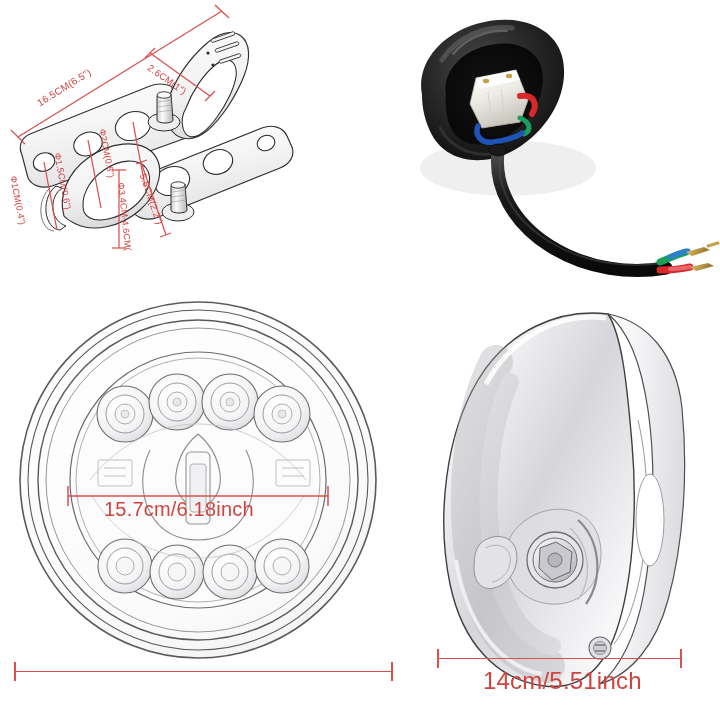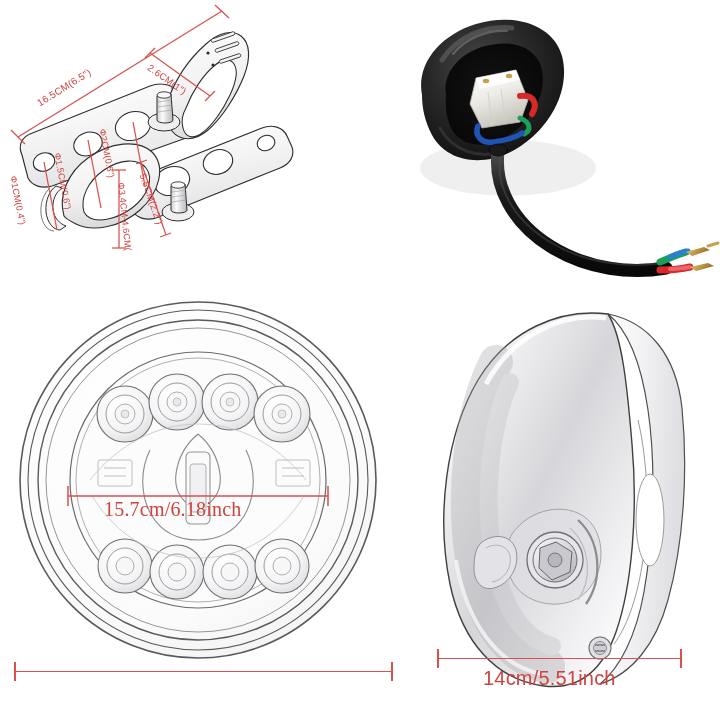--- a/index.html
+++ b/index.html
@@ -409,21 +409,21 @@
         <path d="M92,204 C118,246 156,266 198,266 C240,266 278,246 304,204"></path>
       </g>
 
       <g stroke="#d9504c" stroke-width="1.5">
         <line x1="68" y1="204" x2="328" y2="204"></line>
         <line x1="68" y1="194" x2="68" y2="214"></line>
         <line x1="328" y1="194" x2="328" y2="214"></line>
       </g>
     </svg>
 
-    <div class="dim-text" style="left:104px; top:206px; font-size:20px;font-family:Liberation Serif, serif;">15.7cm/6.18inch</div>
+    <div class="dim-text" style="left:104px; top:206px; font-size:20px;">15.7cm/6.18inch</div>
 
     <div class="dim-line h" style="left:14px; top:379px; width:378px;"></div>
     <div class="tick" style="left:14px;  top:370px; height:19px;"></div>
     <div class="tick" style="left:391px; top:370px; height:19px;"></div>
   </div>
 
   <div class="panel" id="panel-side">
     <svg width="320" height="420" viewBox="0 0 320 420">
       <defs>
         <linearGradient id="bodyG" x1="0.05" y1="0.1" x2="0.9" y2="0.9">
@@ -500,16 +500,16 @@
         <circle cx="200" cy="356" r="11" fill="#e0e0e5" stroke="#6e6e74" stroke-width="1.1"></circle>
         <circle cx="200" cy="356" r="6.5" fill="#cfcfd5" stroke="#7a7a80" stroke-width="0.8"></circle>
         <line x1="195" y1="353" x2="205" y2="353" stroke="#6b6b71" stroke-width="1.3"></line>
         <line x1="195" y1="359" x2="205" y2="359" stroke="#6b6b71" stroke-width="1.3"></line>
       </g>
     </svg>
 
     <div class="dim-line h" style="left:37px; top:366px; width:245px;"></div>
     <div class="tick" style="left:37px;  top:357px; height:19px;"></div>
     <div class="tick" style="left:280px; top:357px; height:19px;"></div>
-    <div class="dim-text" style="left:83px; top:375px; font-size:20px;">14cm/5.51inch</div>
+    <div class="dim-text" style="left:83px; top:375px; font-size:24px;">14cm/5.51inch</div>
   </div>
 
 </div>
 
 </body></html>

